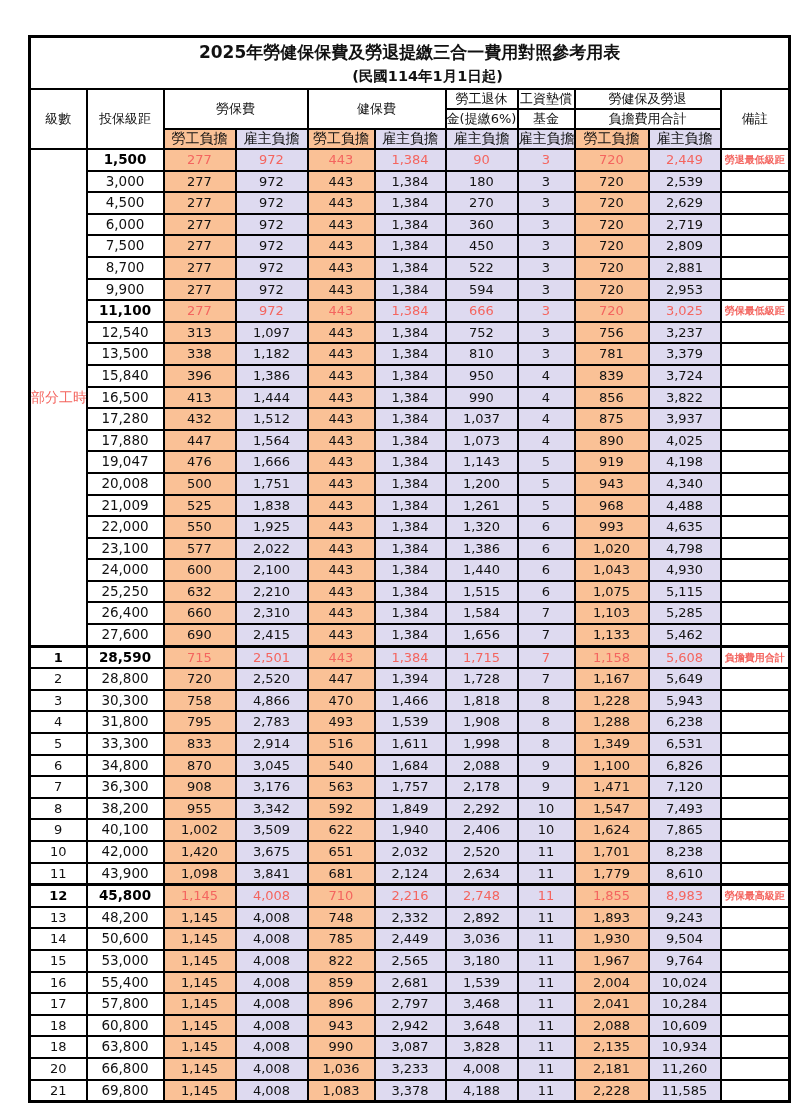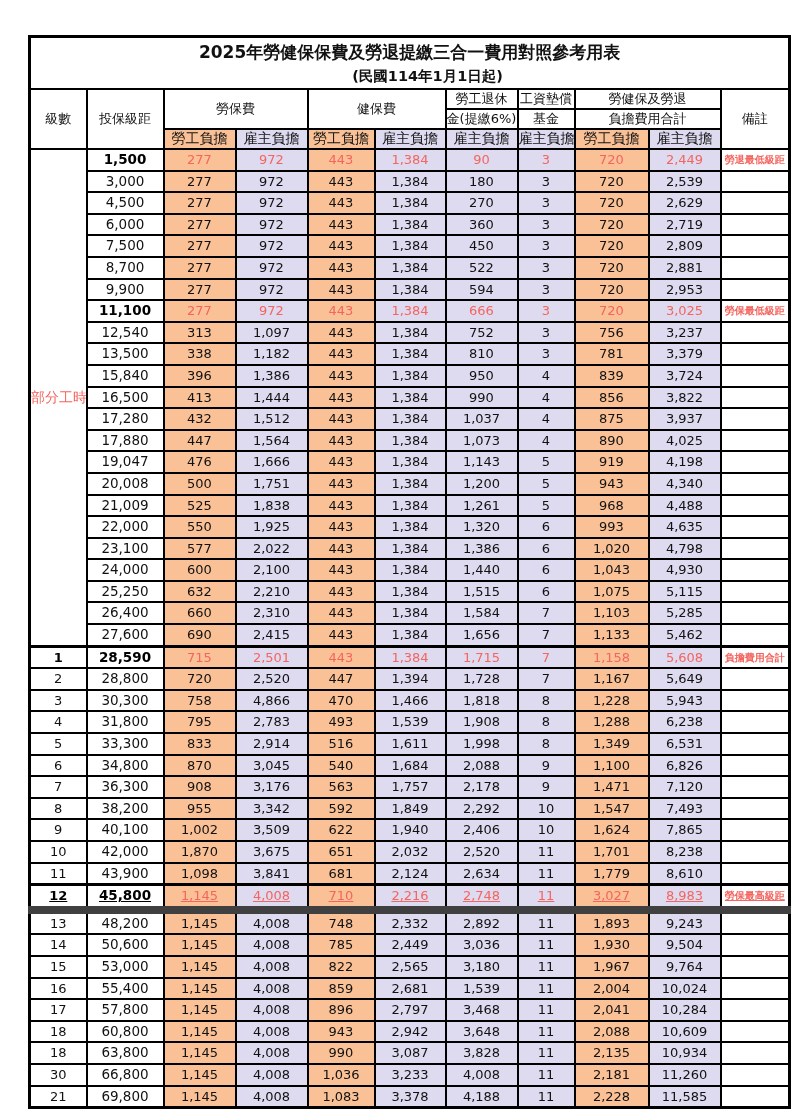--- a/index.html
+++ b/index.html
@@ -25,21 +25,21 @@
   thead th.emp,tbody td.emp{background:var(--emp);}
   thead th.er,tbody td.er{background:var(--er);}
   tbody td{height:19.6px;font-size:13px;line-height:19.6px;}
   tbody td.level{background:#fff;}
   tbody td.bracket{background:#fff;font-size:13.5px;}
   tbody td.merged-level{font-size:14px;background:#fff;}
   tbody td.remark{background:#fff;font-size:10px;font-weight:bold;color:var(--red);}
   tr.hl td{color:var(--red);}
   tr.hl td.level,tr.hl td.bracket{color:#000;font-weight:bold;}
   tr.tt td{border-top:3px solid #000;}
-  tr.tb td{border-bottom:8px solid #404040;text-decoration:underline;}
+  tr.tb td{border-bottom:1px solid #404040;}
 </style>
 </head>
 <body>
 
 <table>
   <colgroup>
     <col style="width:57px">
       <col style="width:77px">
     <col style="width:72px">
       <col style="width:72px">
@@ -475,21 +475,21 @@
         <td class="er">1,940</td>
         <td class="er">2,406</td>
         <td class="er">10</td>
         <td class="emp">1,624</td>
         <td class="er">7,865</td>
         <td class="remark"></td>
       </tr>
       <tr>
         <td class="level">10</td>
         <td class="bracket">42,000</td>
-        <td class="emp">1,870</td>
+        <td class="emp">1,420</td>
         <td class="er">3,675</td>
         <td class="emp">651</td>
         <td class="er">2,032</td>
         <td class="er">2,520</td>
         <td class="er">11</td>
         <td class="emp">1,701</td>
         <td class="er">8,238</td>
         <td class="remark"></td>
       </tr>
       <tr>
@@ -507,21 +507,21 @@
       </tr>
       <tr class="hl tt tb">
         <td class="level">12</td>
         <td class="bracket">45,800</td>
         <td class="emp">1,145</td>
         <td class="er">4,008</td>
         <td class="emp">710</td>
         <td class="er">2,216</td>
         <td class="er">2,748</td>
         <td class="er">11</td>
-        <td class="emp">3,027</td>
+        <td class="emp">1,855</td>
         <td class="er">8,983</td>
         <td class="remark">勞保最高級距</td>
       </tr>
       <tr>
         <td class="level">13</td>
         <td class="bracket">48,200</td>
         <td class="emp">1,145</td>
         <td class="er">4,008</td>
         <td class="emp">748</td>
         <td class="er">2,332</td>
@@ -603,21 +603,21 @@
         <td class="er">4,008</td>
         <td class="emp">990</td>
         <td class="er">3,087</td>
         <td class="er">3,828</td>
         <td class="er">11</td>
         <td class="emp">2,135</td>
         <td class="er">10,934</td>
         <td class="remark"></td>
       </tr>
       <tr>
-        <td class="level">30</td>
+        <td class="level">20</td>
         <td class="bracket">66,800</td>
         <td class="emp">1,145</td>
         <td class="er">4,008</td>
         <td class="emp">1,036</td>
         <td class="er">3,233</td>
         <td class="er">4,008</td>
         <td class="er">11</td>
         <td class="emp">2,181</td>
         <td class="er">11,260</td>
         <td class="remark"></td>

